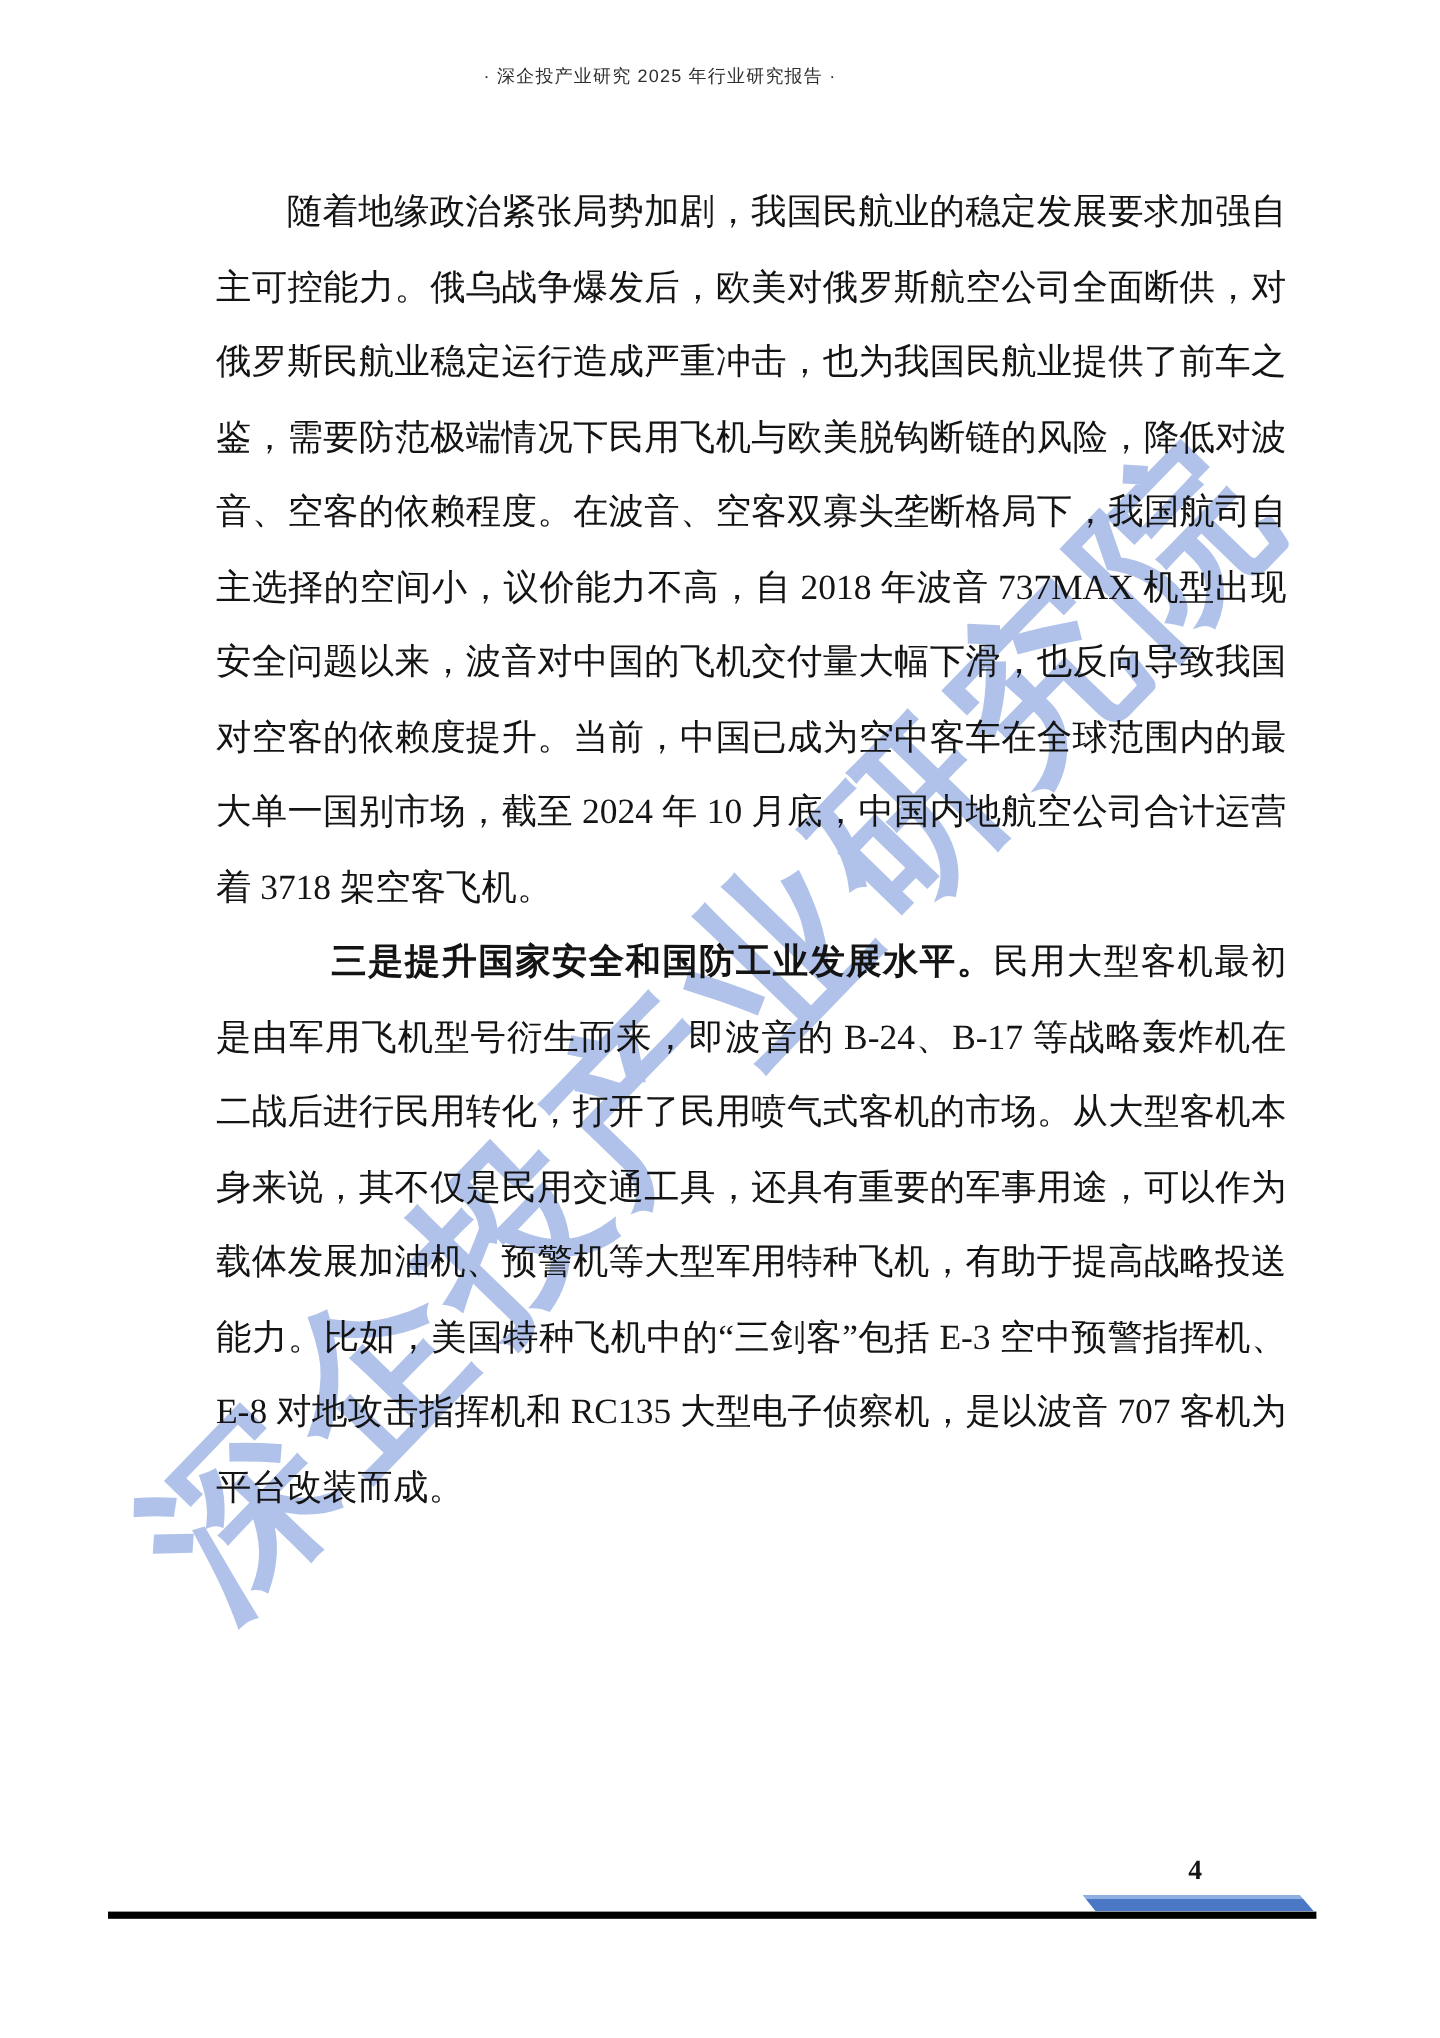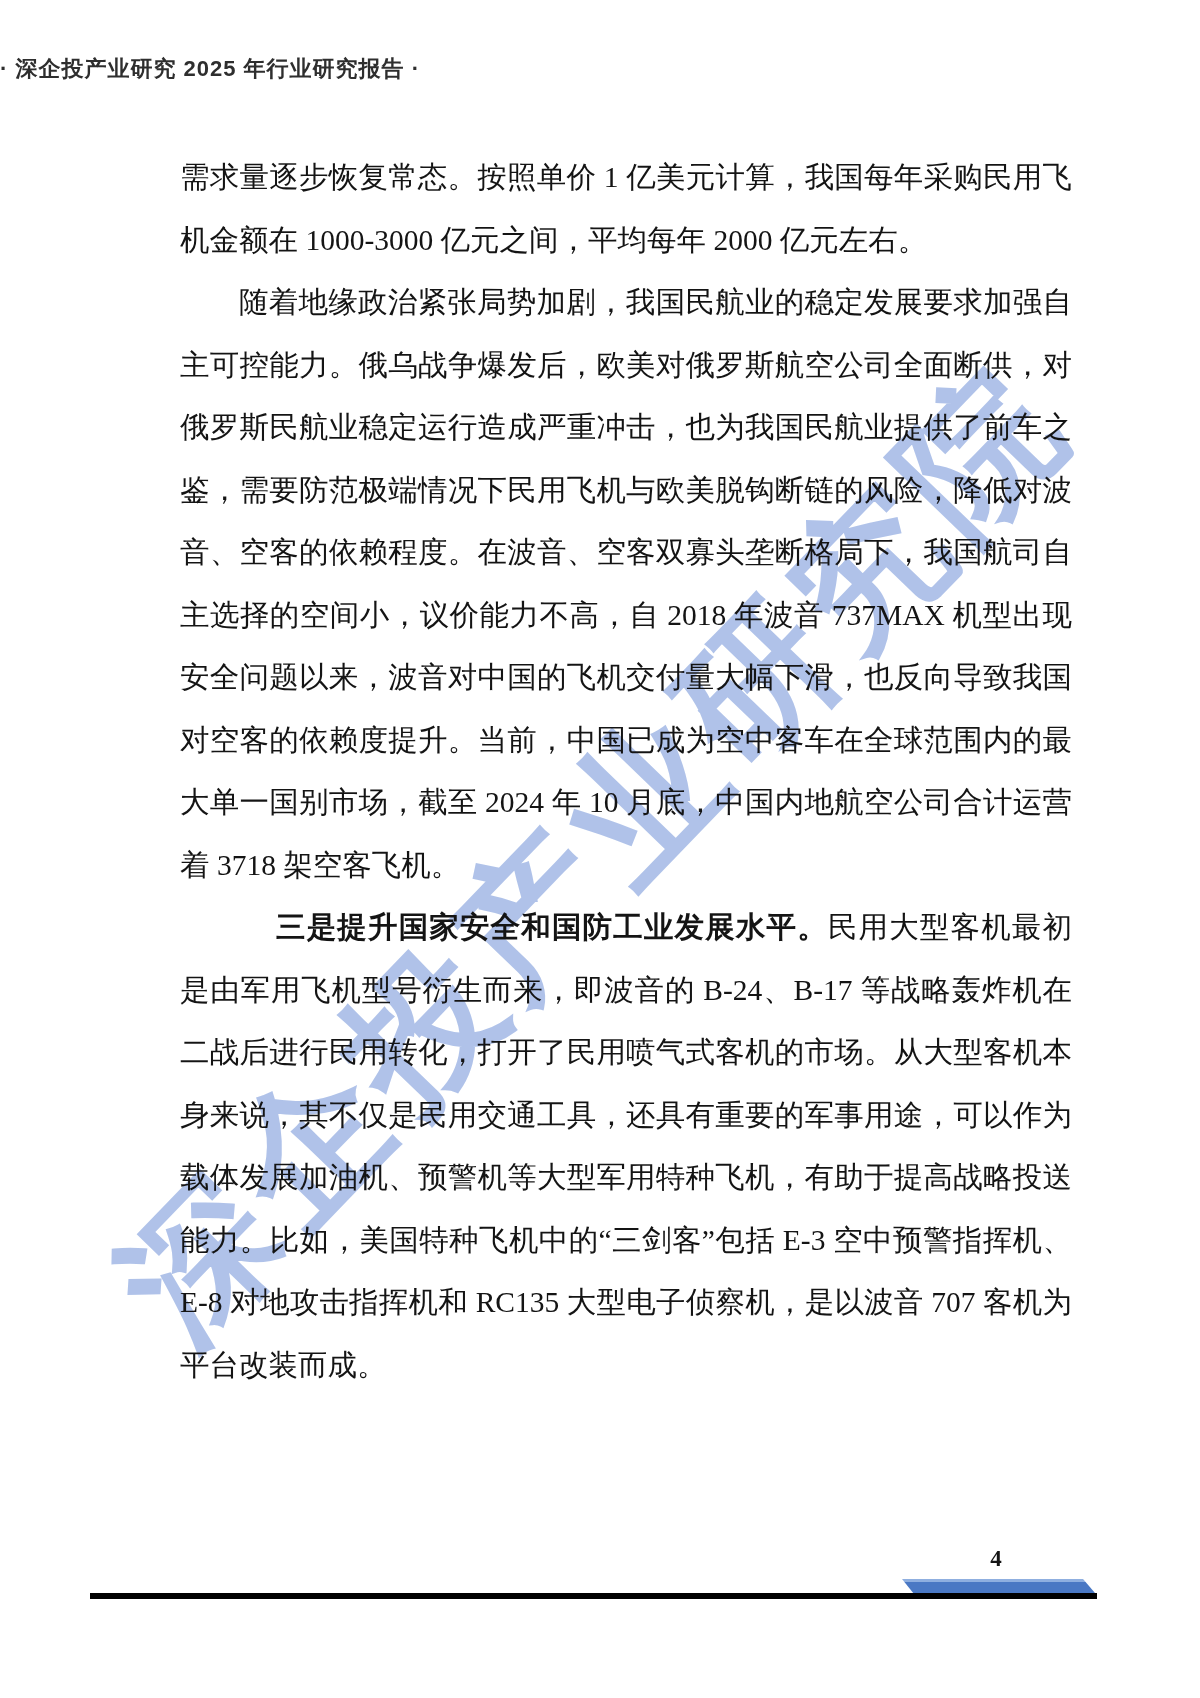--- a/index.html
+++ b/index.html
@@ -36,24 +36,24 @@
     color:var(--watermark-blue);
     opacity:0.48;
     z-index:0;
     font-family:"DejaVu Serif","Liberation Serif",serif;
     pointer-events:none;
   }
   
   .page-header{
     position:absolute;
     top:54px;left:0;right:100px;
-    text-align:left;
+    text-align:center;
     font-family:"Liberation Sans","DejaVu Sans",sans-serif;
-    font-weight:700;
-    font-size:22px;
+    font-weight:400;
+    font-size:15px;
     color:var(--header-color);
     letter-spacing:1px;
     z-index:2;
   }
   
   .content{
     position:absolute;
     left:180px;top:146px;
     width:892px;
     z-index:1;
@@ -98,21 +98,20 @@
 </head>
 <body>
 
 <div class="page">
 
   <div class="watermark">深企投产业研究院</div>
 
   <div class="page-header">· 深企投产业研究 2025 年行业研究报告 ·</div>
 
   <div class="content">
-    <p class="para">需求量逐步恢复常态。按照单价 1 亿美元计算，我国每年采购民用飞机金额在 1000-3000 亿元之间，平均每年 2000 亿元左右。</p>
     <p class="para indent">随着地缘政治紧张局势加剧，我国民航业的稳定发展要求加强自主可控能力。俄乌战争爆发后，欧美对俄罗斯航空公司全面断供，对俄罗斯民航业稳定运行造成严重冲击，也为我国民航业提供了前车之鉴，需要防范极端情况下民用飞机与欧美脱钩断链的风险，降低对波音、空客的依赖程度。在波音、空客双寡头垄断格局下，我国航司自主选择的空间小，议价能力不高，自 2018 年波音 737MAX 机型出现安全问题以来，波音对中国的飞机交付量大幅下滑，也反向导致我国对空客的依赖度提升。当前，中国已成为空中客车在全球范围内的最大单一国别市场，截至 2024 年 10 月底，中国内地航空公司合计运营着 3718 架空客飞机。</p>
     <p class="para indent"><span class="bold-lead">三是提升国家安全和国防工业发展水平。</span><span>民用大型客机最初是由军用飞机型号衍生而来，即波音的 B-24、B-17 等战略轰炸机在二战后进行民用转化，打开了民用喷气式客机的市场。从大型客机本身来说，其不仅是民用交通工具，还具有重要的军事用途，可以作为载体发展加油机、预警机等大型军用特种飞机，有助于提高战略投送能力。比如，美国特种飞机中的“三剑客”包括 E-3 空中预警指挥机、E-8 对地攻击指挥机和 RC135 大型电子侦察机，是以波音 707 客机为平台改装而成。</span></p>
   </div>
 
   <div class="page-number">4</div>
 
   <div class="footer-accent"></div>
 
   <div class="footer-rule"></div>
 

